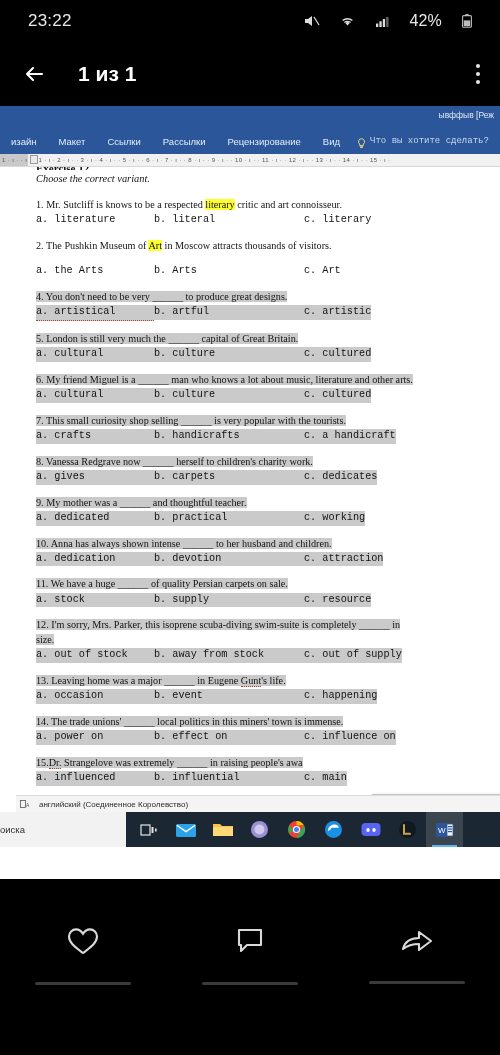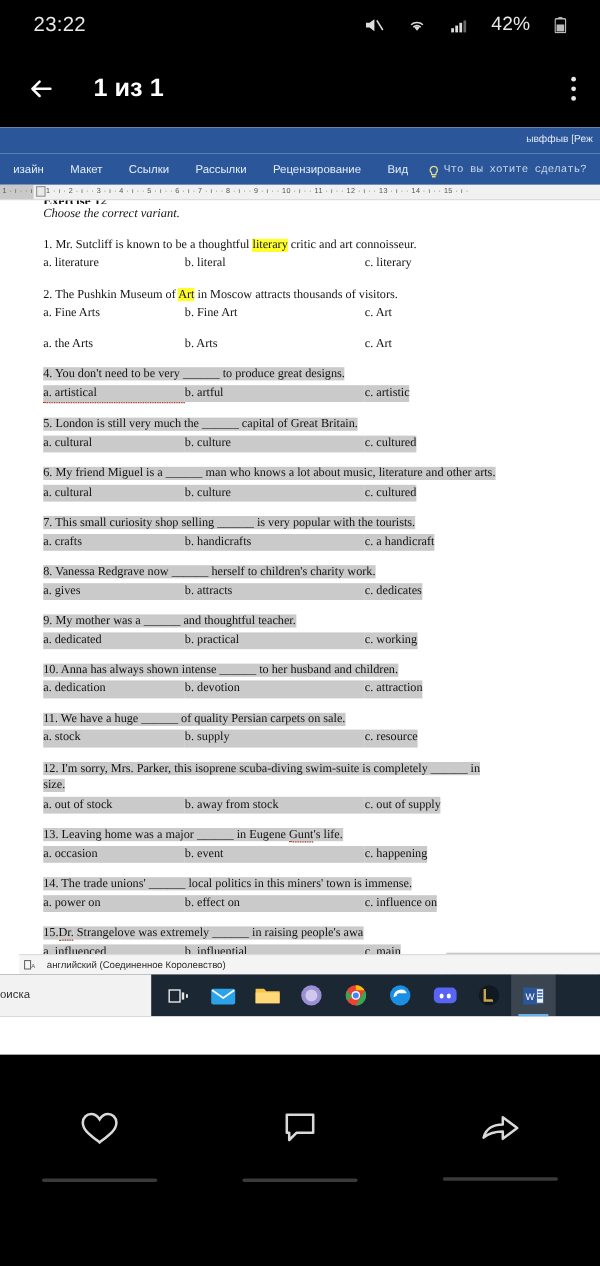--- a/index.html
+++ b/index.html
@@ -78,21 +78,21 @@
     padding-left: 36px; padding-right: 6px;
   }
   .heading-cut {
     font-weight: bold; font-size: 11px; margin-top: -8px; height: 9px;
     overflow: hidden; color: #111;
   }
   .instr { font-style: italic; font-size: 10.4px; margin: 2px 0 11px 0; }
 
   .q { margin-bottom: 11px; }
   .q-text { display: block; }
-  .q-opts { display: block; margin-top: 1px; }
+  .q-opts { display: block; margin-top: 1px; font-family: Liberation Mono, monospace; }
   .opt { display: inline-block; }
   
   .sel .q-text > span,
   .sel .q-opts > span { background: #cacaca; }
   .hl { background: #ffff2e; }
   .sp { background: #e8b6bd; border-bottom: 1.4px dotted #c0392b; }
 
   
   .c1 { min-width: 118px; }
   .c2 { min-width: 150px; }
@@ -250,34 +250,31 @@
     </div>
 
     <div class="page">
       <div class="doc-body">
 
         <div class="heading-cut">Exercise 12</div>
         <div class="instr">Choose the correct variant.</div>
 
         <div class="q">
           <div class="q-text">
-            <span>1.</span><span> Mr. Sutcliff is known to be a thoughtful </span><span class="hl">literary</span><span> critic and art connoisseur.</span>
+            <span>1.</span><span> Mr. Sutcliff is knows to be a respected </span><span class="hl">literary</span><span> critic and art connoisseur.</span>
           </div>
           <div class="q-opts">
             <span class="opt c1">a. literature</span><span class="opt c2">b. literal</span><span class="opt c3">c. literary</span>
           </div>
         </div>
 
         <div class="q">
           <div class="q-text">
             <span>2.</span><span> The Pushkin Museum of </span><span class="hl">Art</span><span> in Moscow attracts thousands of visitors.</span>
           </div>
-          <div class="q-opts">
-            <span class="opt c1">a. Fine Arts</span><span class="opt c2">b. Fine Art</span><span class="opt c3">c. Art</span>
-          </div>
         </div>
 
         <div class="q">
           <div class="q-opts">
             <span class="opt c1">a. the Arts</span><span class="opt c2">b. Arts</span><span class="opt c3">c. Art</span>
           </div>
         </div>
 
         <div class="q sel">
           <div class="q-text">
@@ -313,21 +310,21 @@
           <div class="q-opts">
             <span class="opt c1">a. crafts</span><span class="opt c2">b. handicrafts</span><span class="opt c3">c. a handicraft</span>
           </div>
         </div>
 
         <div class="q sel">
           <div class="q-text">
             <span>8.</span><span> Vanessa Redgrave now ______ herself to children's charity work.</span>
           </div>
           <div class="q-opts">
-            <span class="opt c1">a. gives</span><span class="opt c2">b. attracts</span><span class="opt c3">c. dedicates</span>
+            <span class="opt c1">a. gives</span><span class="opt c2">b. carpets</span><span class="opt c3">c. dedicates</span>
           </div>
         </div>
 
         <div class="q sel">
           <div class="q-text">
             <span>9.</span><span> My mother was a ______ and thoughtful teacher.</span>
           </div>
           <div class="q-opts">
             <span class="opt c1">a. dedicated</span><span class="opt c2">b. practical</span><span class="opt c3">c. working</span>
           </div>

